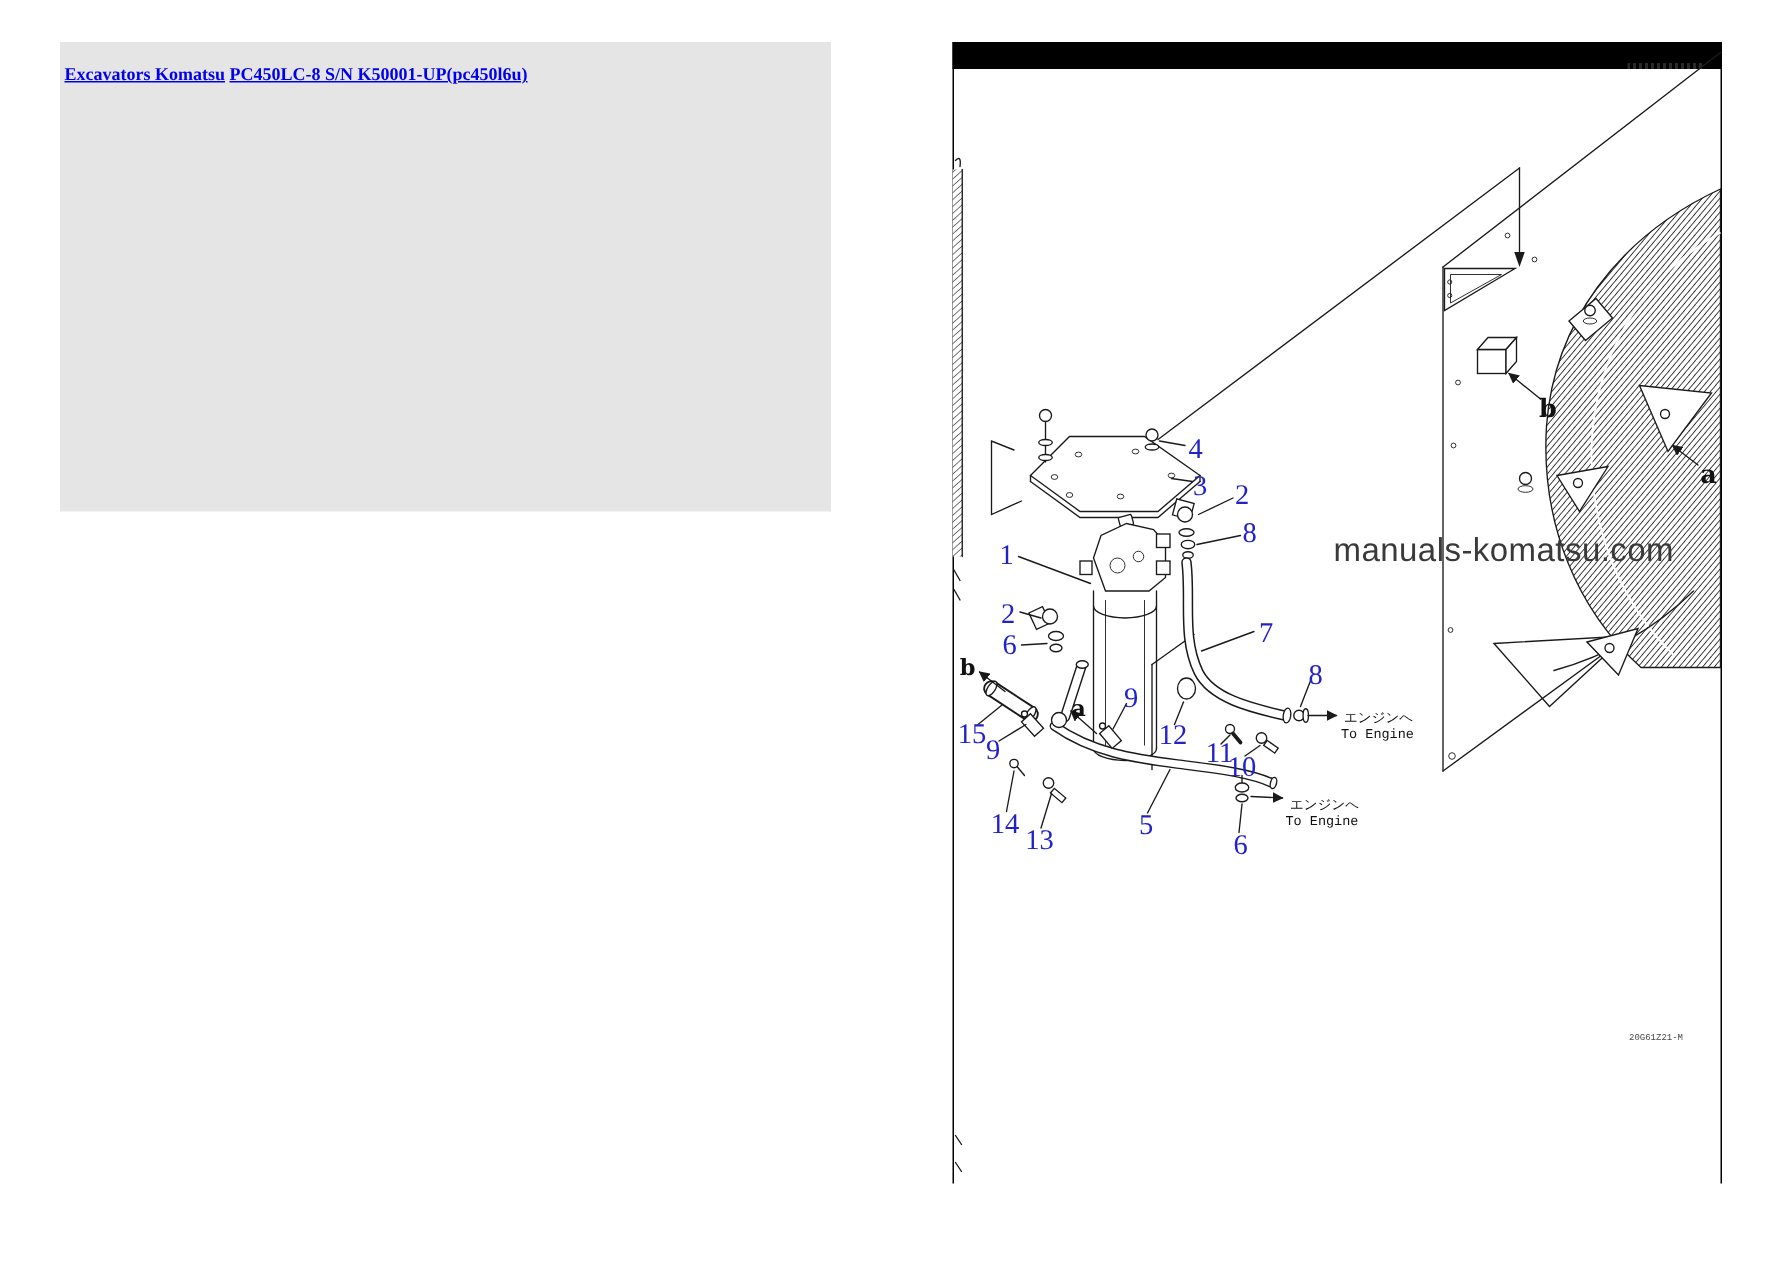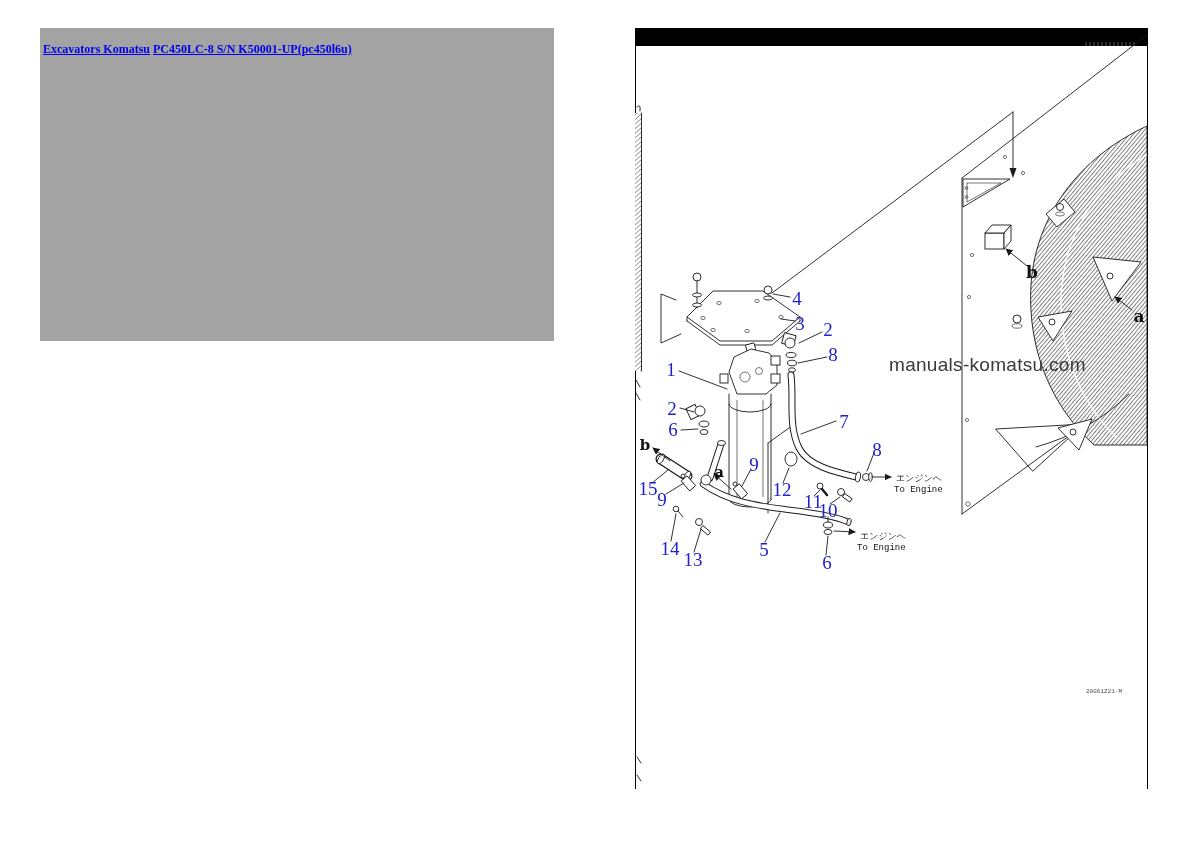--- a/index.html
+++ b/index.html
@@ -1,31 +1,31 @@
 <!DOCTYPE html>
 <html><head>
 <meta charset="utf-8">
 <style>
   html,body{margin:0;padding:0;background:#fff;}
   #page{position:relative;width:1190px;height:842px;background:#fff;overflow:hidden;
         font-family:"Liberation Sans",sans-serif;}
   
-  #blackout{position:absolute;left:40px;top:28px;width:514px;height:313px;background:#a3a3a3;
+  #blackout{position:absolute;left:40px;top:28px;width:514px;height:313px;background:#e5e5e5;
             padding:0;box-sizing:border-box;}
   #blackout .linkline{position:absolute;left:3px;top:14px;white-space:nowrap;
             font-family:"Liberation Serif",serif;font-weight:bold;font-size:12px;}
   #blackout a{color:#0000ee;text-decoration:underline;cursor:pointer;}
   
   #frame{position:absolute;left:635px;top:28px;width:513px;height:761px;
          border-left:1px solid #000;border-right:1px solid #000;box-sizing:border-box;background:#fff;}
   #topbar{position:absolute;left:-1px;top:0;width:513px;height:18px;background:#000;}
   #microsmudge{position:absolute;left:450px;top:14px;width:50px;height:4px;
          background:repeating-linear-gradient(90deg,#2a2a2a 0 2px,transparent 2px 4px);}
   #figsvg{position:absolute;left:-1px;top:0;}
-  #watermark{position:absolute;left:889px;top:354px;font-size:19px;color:#3a3a3a;
+  #watermark{position:absolute;left:889px;top:354px;font-size:22px;color:#3a3a3a;
          letter-spacing:.3px;font-family:"Liberation Sans",sans-serif;z-index:5;}
   #figcode{position:absolute;left:1086px;top:688px;font-size:6px;color:#4a4a4a;
          font-family:"Liberation Mono",monospace;letter-spacing:0;z-index:5;}
   
   .ln{stroke:#1a1a1a;stroke-width:.9;fill:none;stroke-linecap:round;}
   .thin{stroke:#1a1a1a;stroke-width:.6;fill:none;}
   .part{stroke:#1a1a1a;stroke-width:.9;fill:#fff;}
   .tube-o{stroke:#1a1a1a;fill:none;stroke-linecap:round;}
   .tube-i{stroke:#fff;fill:none;stroke-linecap:round;}
   .callout{font-family:"Liberation Serif",serif;font-size:19px;fill:#2222cc;text-anchor:middle;}

